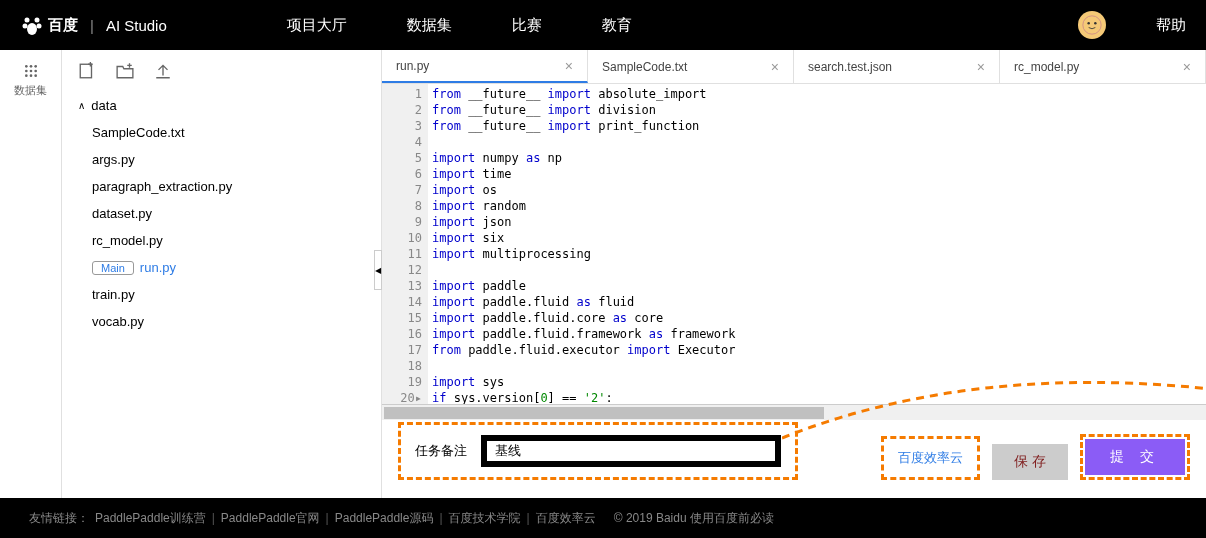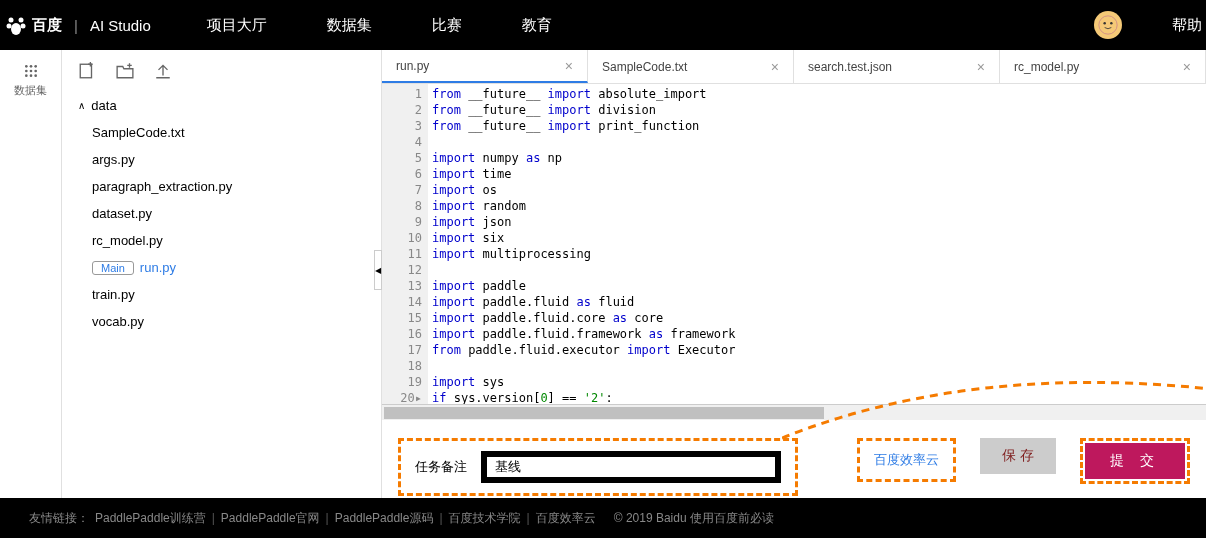--- a/index.html
+++ b/index.html
@@ -1,22 +1,22 @@
 <!DOCTYPE html>
 <html><head>
 <meta charset="utf-8">
 <style>
 * { margin:0; padding:0; box-sizing:border-box; }
 body { font-family:"Microsoft YaHei",Arial,sans-serif; font-size:13px; background:#fff; width:1206px; height:538px; overflow:hidden; position:relative; }
-.header { background:#000; height:50px; display:flex; align-items:center; padding:0 4px; color:#fff; }
+.header { background:#000; height:50px; display:flex; align-items:center; padding:0 20px; color:#fff; }
 .logo { display:flex; align-items:center; gap:8px; font-size:15px; }
 .logo-baidu { display:flex; align-items:center; font-weight:bold; }
 .logo-paw { width:24px; height:24px; margin-right:4px; }
 .logo-sep { color:#888; margin:0 4px; }
-.nav { display:flex; gap:60px; margin-left:56px; }
+.nav { display:flex; gap:60px; margin-left:120px; }
 .nav-item { cursor:pointer; font-size:15px; }
 .avatar { margin-left:auto; width:28px; height:28px; border-radius:50%; background:#f5c977; display:flex; align-items:center; justify-content:center; cursor:pointer; }
 .help { margin-left:50px; font-size:15px; cursor:pointer; }
 .main { display:flex; height:448px; }
 .rail { width:62px; border-right:1px solid #e0e0e0; }
 .rail-item { height:60px; display:flex; flex-direction:column; align-items:center; justify-content:center; gap:4px; cursor:pointer; font-size:11px; color:#666; }
 .rail-item.active { color:#2e7ce5; }
 .rail-icon { width:20px; height:16px; }
 .sidebar { width:320px; border-right:1px solid #e0e0e0; display:flex; flex-direction:column; }
 .sb-actions { display:flex; gap:20px; padding:12px 16px; }
@@ -32,27 +32,27 @@
 .tab { flex:1; display:flex; align-items:center; justify-content:space-between; padding:0 14px; border-right:1px solid #e0e0e0; cursor:pointer; font-size:12px; color:#444; position:relative; }
 .tab.active { border-bottom:2px solid #2e7ce5; }
 .tab-close { color:#999; cursor:pointer; font-size:14px; }
 .code-area { flex:1; display:flex; font-family:Consolas,monospace; font-size:12px; line-height:16px; overflow:hidden; background:#fff; }
 .gutter { width:46px; background:#f0f0f0; text-align:right; padding:2px 6px; color:#888; }
 .code { flex:1; padding:2px 4px; white-space:pre; overflow:auto; }
 .kw-from{color:#0000cc;} .kw-import{color:#0000cc;} .kw-as{color:#0000cc;} .kw-if{color:#0000cc;} .s-str{color:#008800;} .s-num{color:#008800;}
 .collapse-handle { position:absolute; left:-8px; top:200px; width:8px; height:40px; background:#fff; border:1px solid #ccc; display:flex; align-items:center; justify-content:center; font-size:8px; cursor:pointer; }
 .hscroll { height:16px; background:#f0f0f0; border-top:1px solid #ccc; position:relative; }
 .hscroll-thumb { position:absolute; left:2px; top:2px; width:440px; height:12px; background:#c0c0c0; }
-.bottom-bar { height:78px; padding:18px 16px; display:flex; align-items:flex-start; gap:24px; background:#fff; }
+.bottom-bar { height:78px; padding:18px 16px; display:flex; align-items:flex-end; gap:12px; background:#fff; }
 .remark-block { display:flex; align-items:center; gap:14px; border:3px dashed #f57b00; padding:10px 14px; }
 .remark-input { width:300px; height:32px; border:6px solid #000000; padding:0 8px; font-size:13px; }
 .view-list { margin-left:auto; border:3px dashed #f57b00; padding:10px 14px; color:#2e7ce5; cursor:pointer; }
 .btn-save { width:76px; height:36px; background:#ccc; color:#7f1d1d; border:none; cursor:pointer; font-size:14px; }
 .submit-wrap { border:3px dashed #f57b00; padding:2px; }
-.btn-submit { width:100px; height:36px; background:#be185d; color:#fff; border:none; cursor:pointer; font-size:14px; letter-spacing:6px; }
+.btn-submit { width:100px; height:36px; background:#8b5cf6; color:#fff; border:none; cursor:pointer; font-size:14px; letter-spacing:6px; }
 .arrow-svg { position:absolute; pointer-events:none; }
 .footer { background:#000; height:40px; display:flex; align-items:center; padding:0 29px; color:#888; font-size:12px; gap:6px; }
 .footer a { color:#888; cursor:pointer; }
 .footer .sep { color:#555; margin:0 6px; }
 </style>
 </head>
 <body>
 
 <div class="header">
   <div class="logo">

